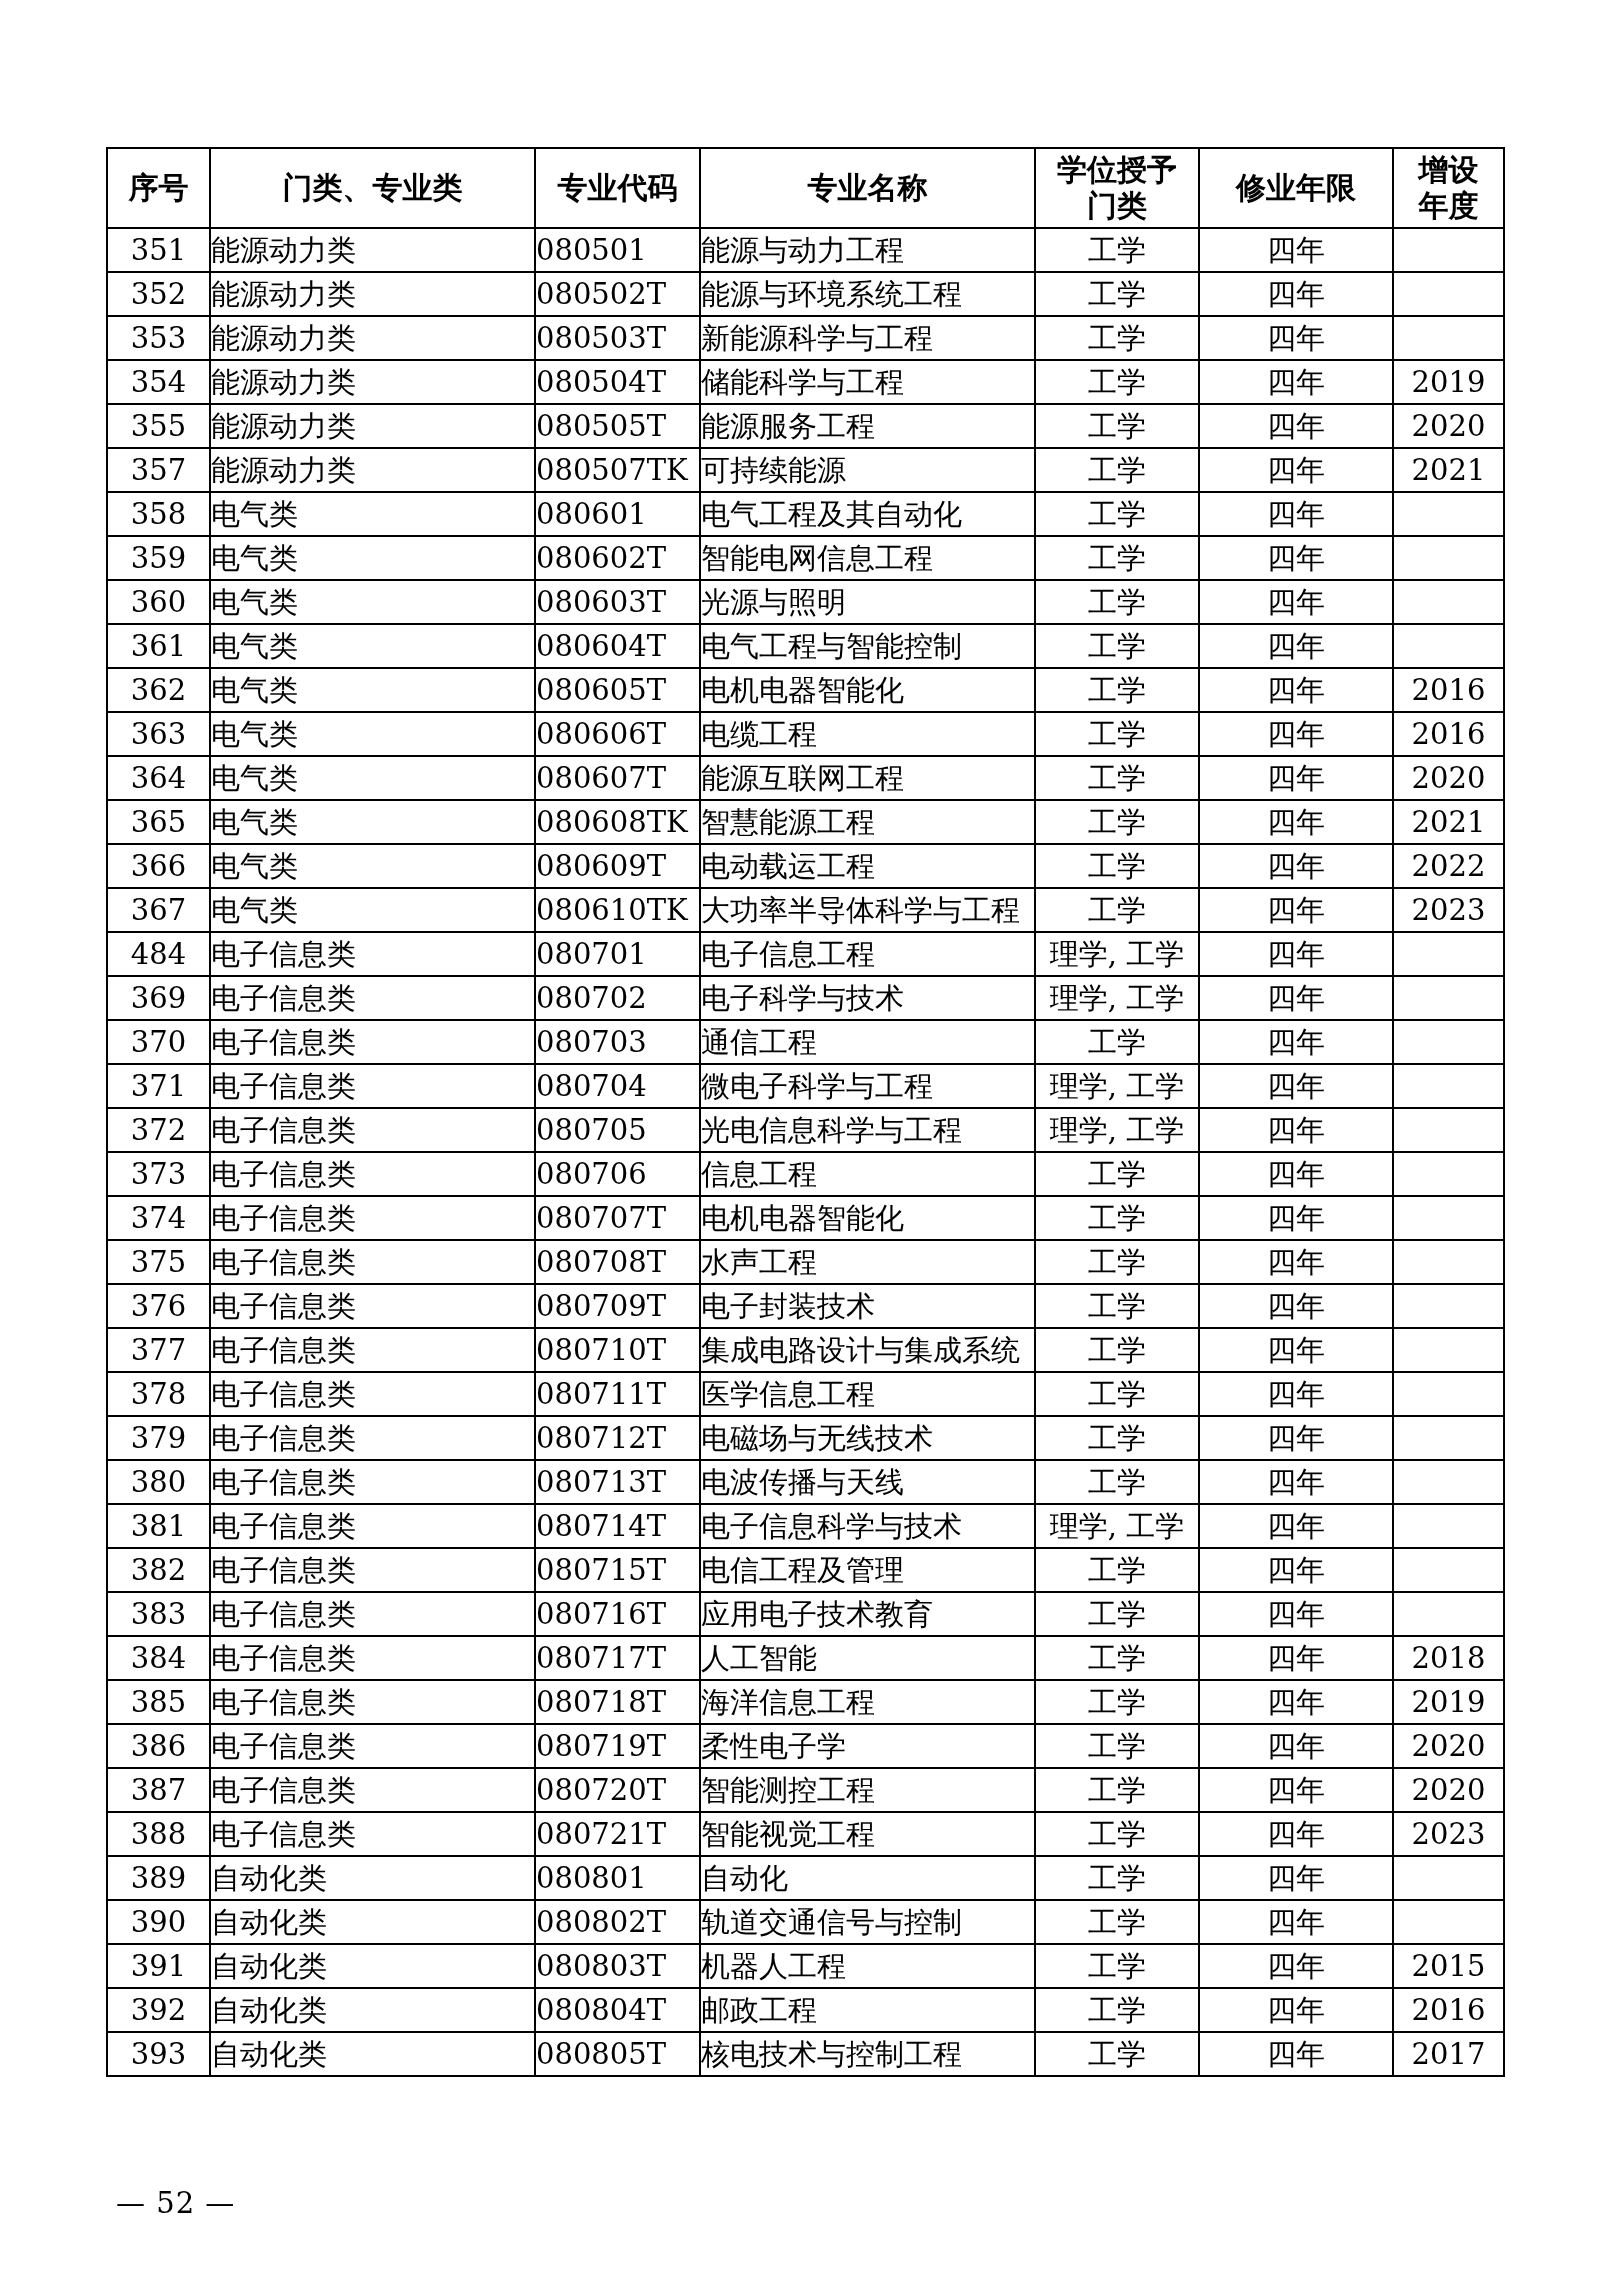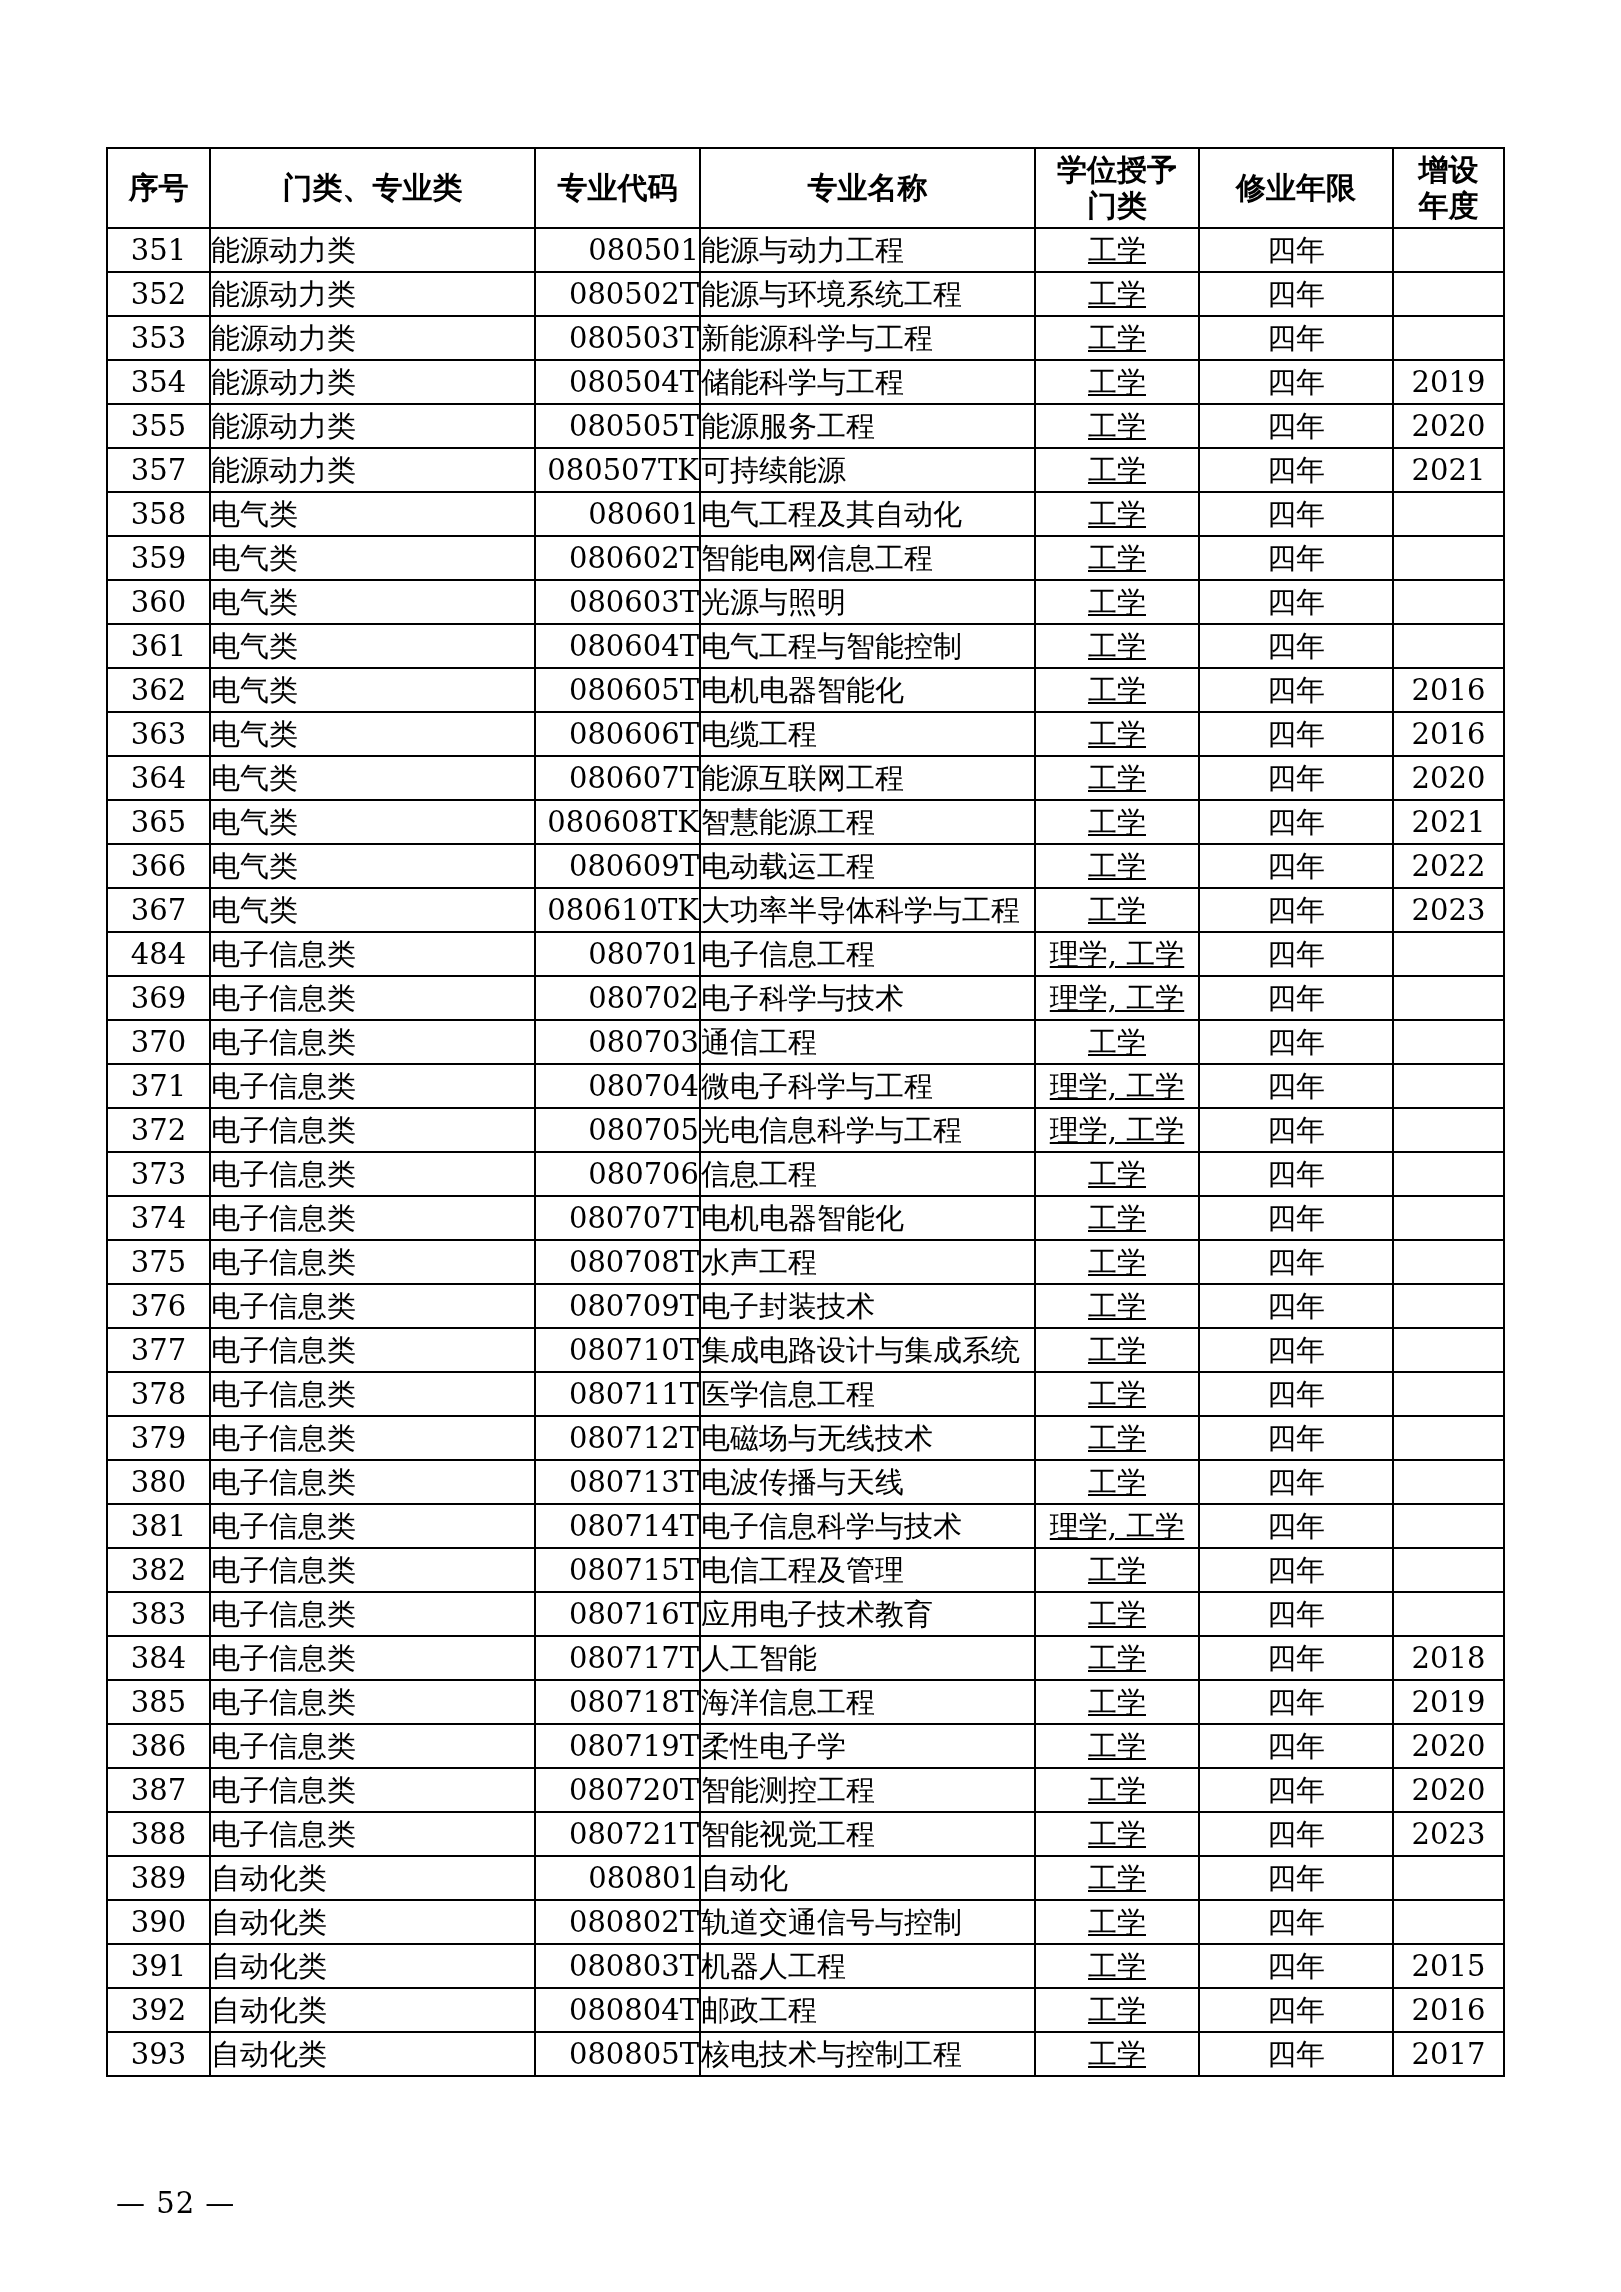--- a/index.html
+++ b/index.html
@@ -32,23 +32,23 @@
   th {
     font-weight: bold;
     font-size: 30px;
     text-align: center;
     white-space: pre-line !important;
     line-height: 36px;
   }
   td { font-size: 29px; line-height: 1; }
   .c-no    { text-align: center; }
   .c-cat   { text-align: left; padding-left: 7.8px; }
-  .c-code  { text-align: right; padding-left: 6.9px; }
+  .c-code  { text-align: left; padding-left: 6.9px; }
   .c-name  { text-align: left; padding-left: 6.9px; }
-  .c-deg   { text-align: center; text-decoration: underline; }
+  .c-deg   { text-align: center; }
   .c-years { text-align: center; margin-top: 32px; }
   .c-added { text-align: center; }
   .footer {
     position: absolute;
     left: 116px; top: 2186px;
     font-size: 29px;
     letter-spacing: 1px;
   }
 </style>
 </head>

